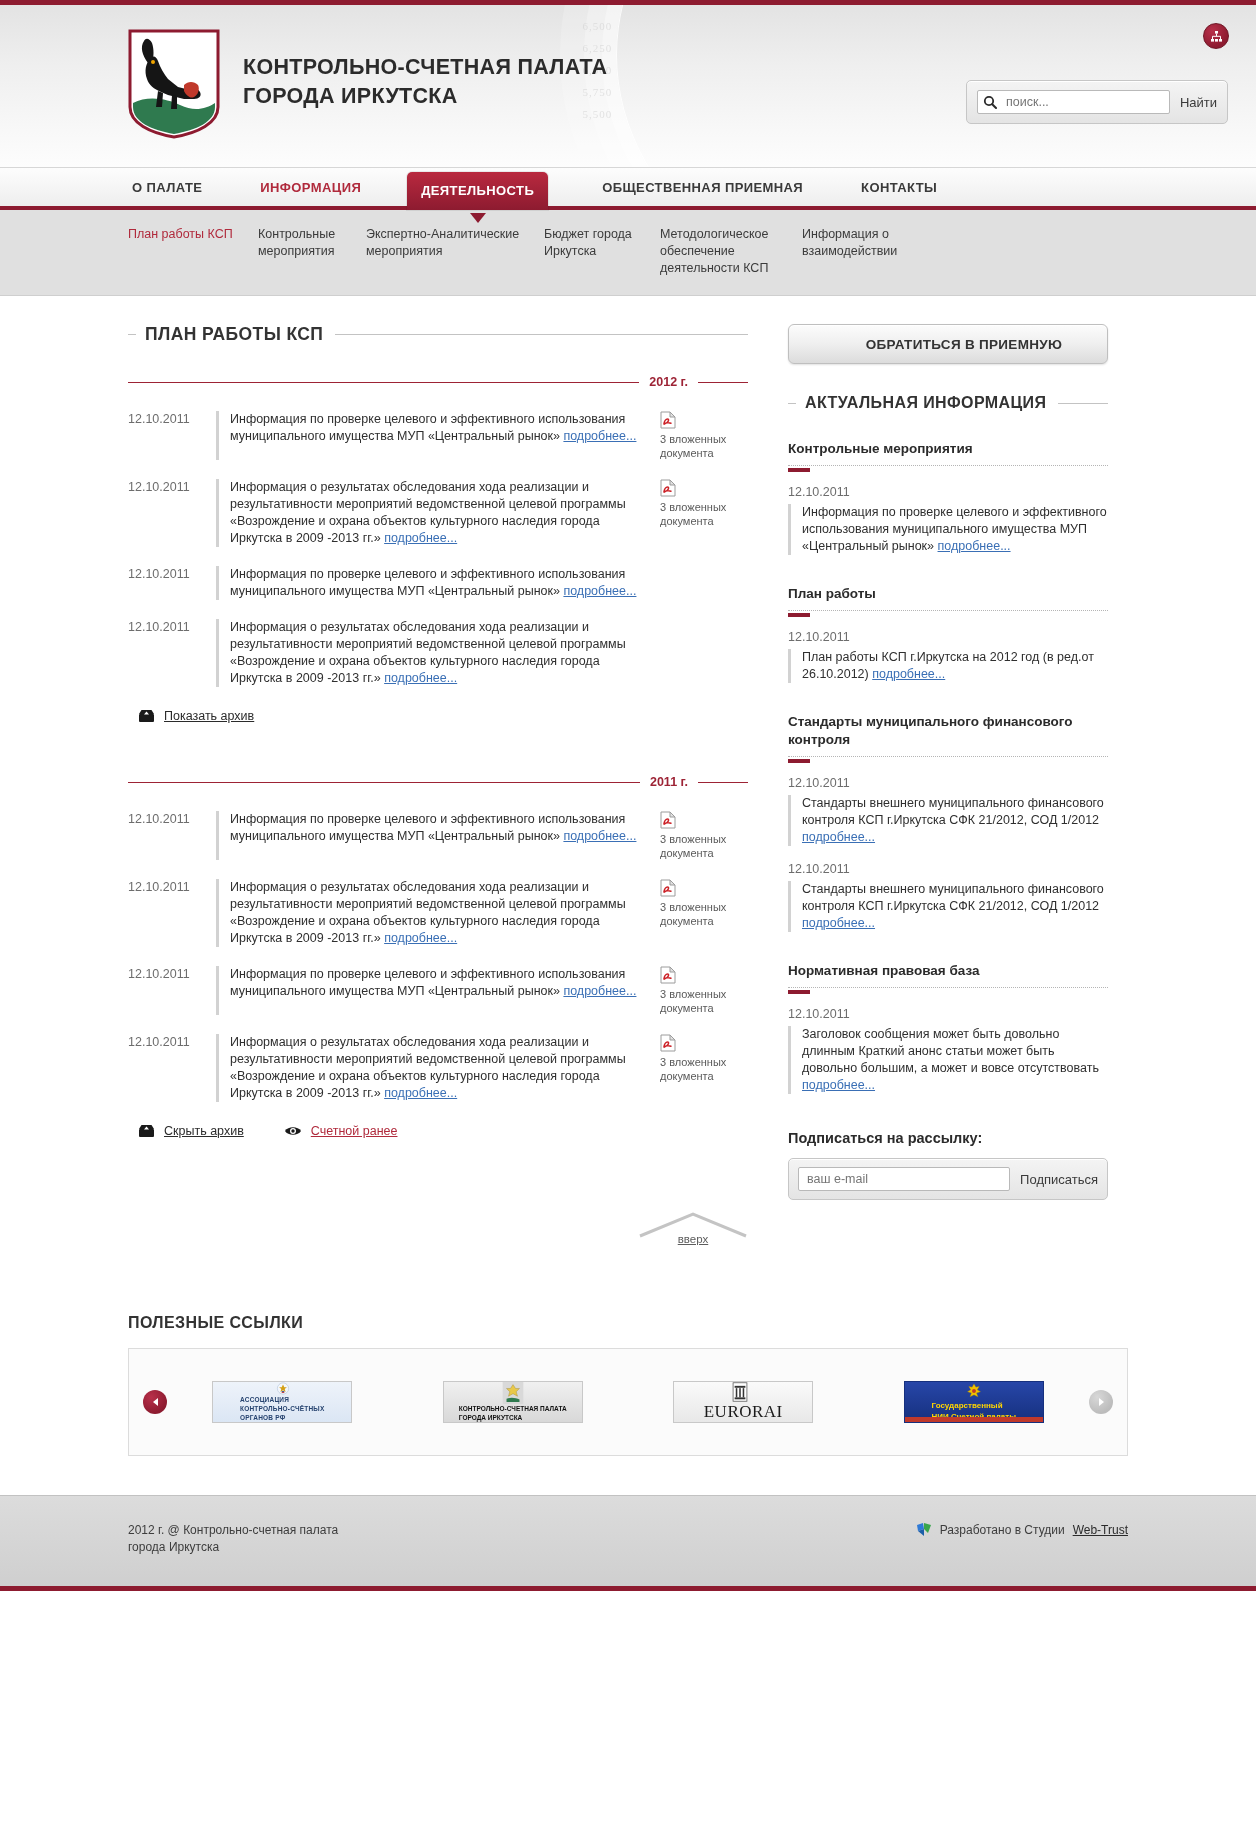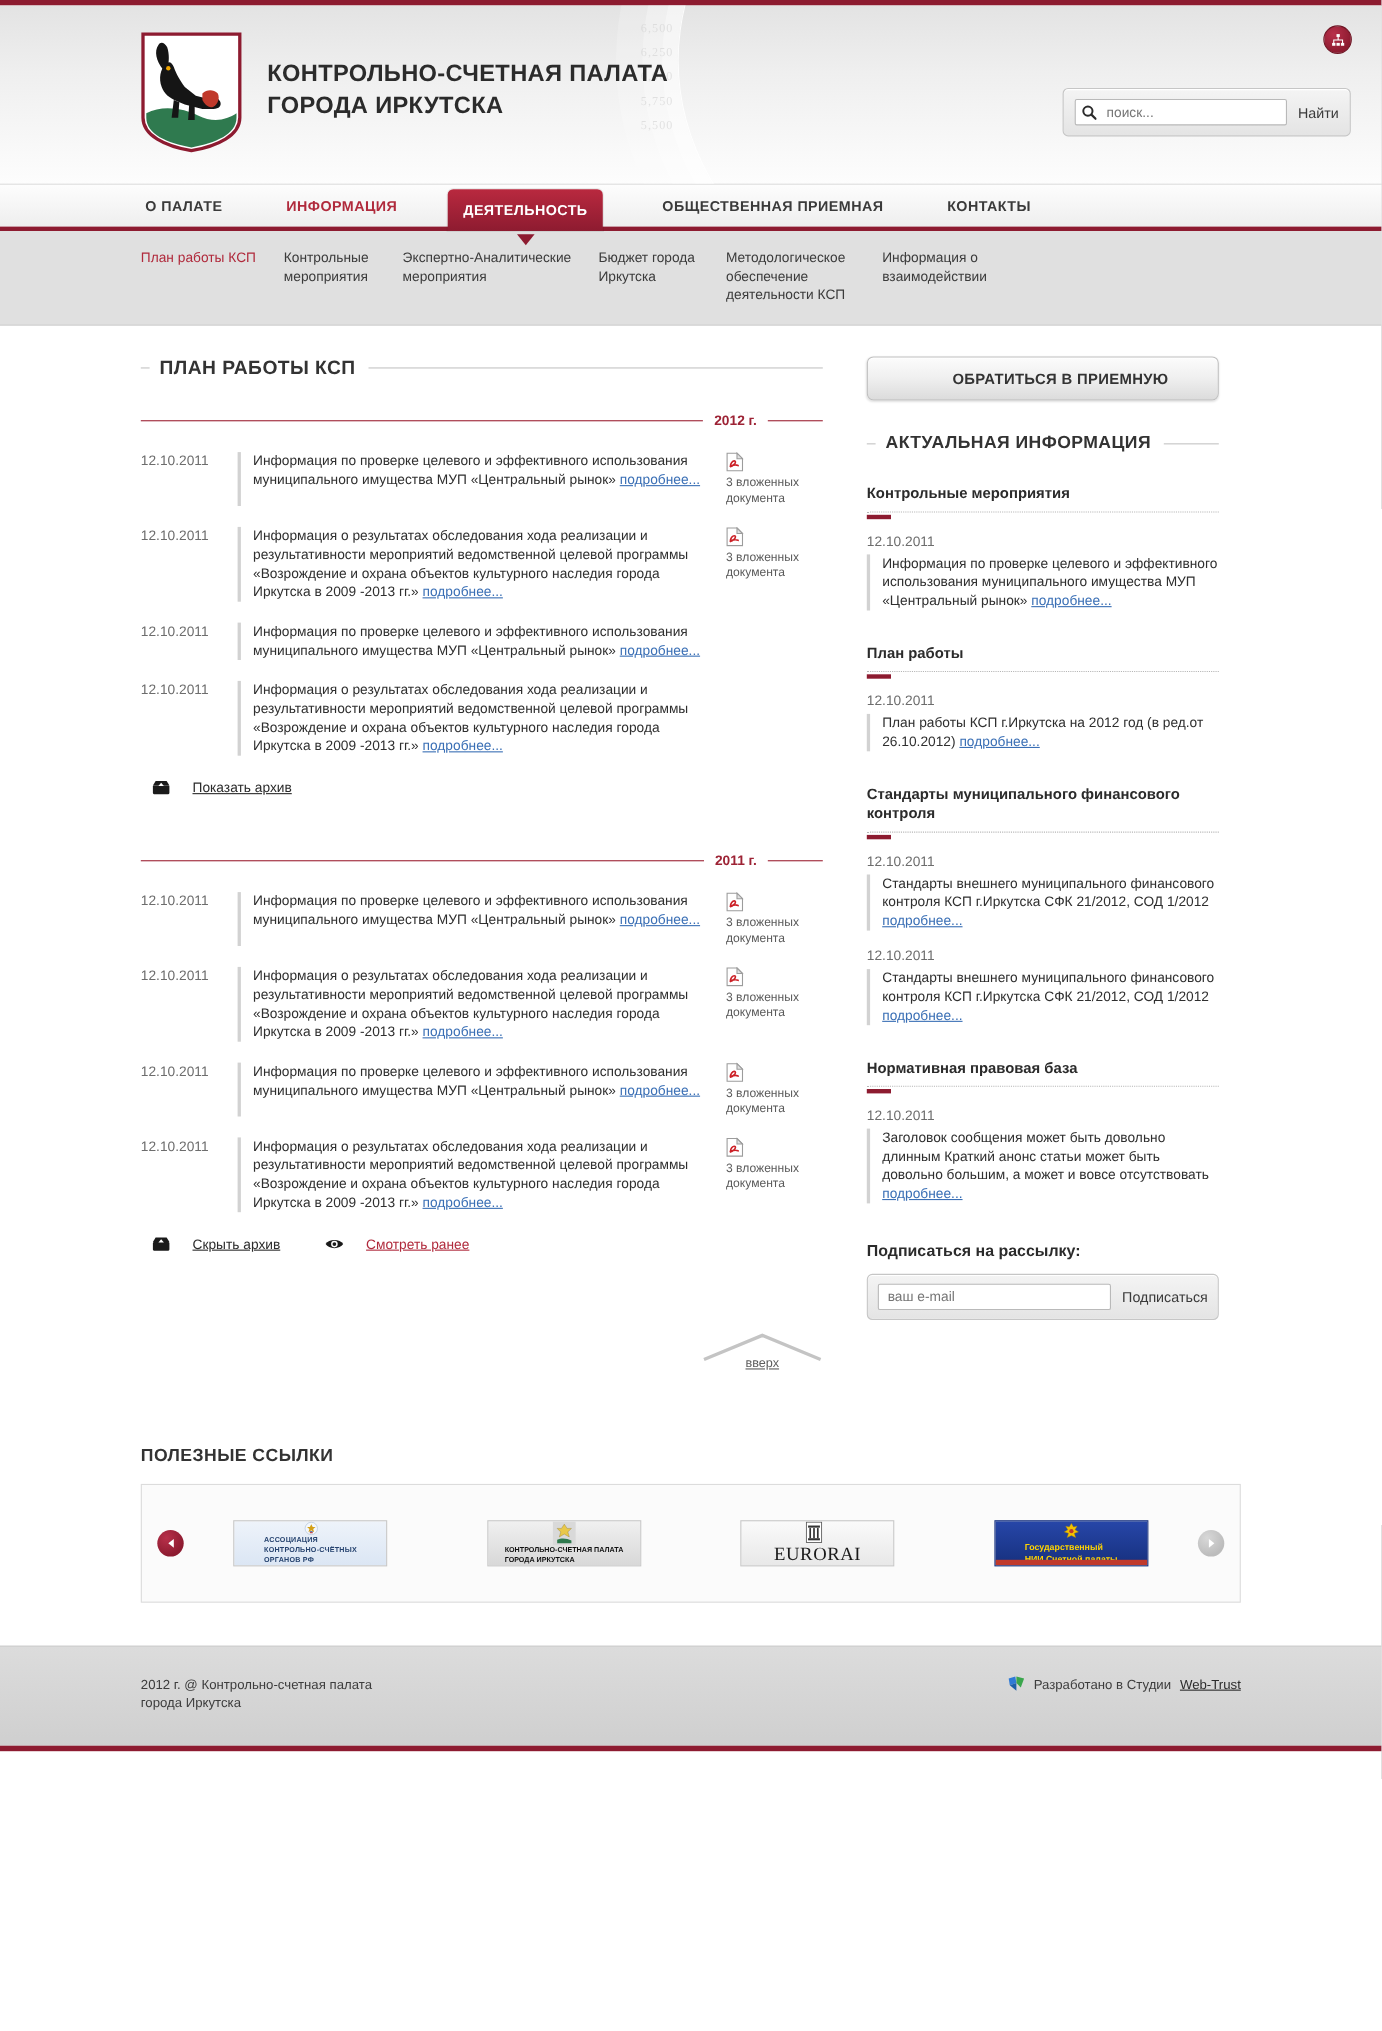--- a/index.html
+++ b/index.html
@@ -179,21 +179,21 @@
   }
   .news-body a.more { color: #3a6fb5; text-decoration: underline; }
   .news-attach {
     width: 100px; flex: 0 0 100px; padding-left: 12px;
     font-size: 11px; line-height: 14px; color: #5a5a5a;
   }
   .pdf-icon { display: block; margin-bottom: 3px; }
 
   
   .archive-links { display: flex; align-items: center; gap: 40px; margin: 22px 0 0 10px; }
-  .arch-link { display: flex; align-items: center; gap: 20px; cursor: pointer; }
+  .arch-link { display: flex; align-items: center; gap: 9px; cursor: pointer; }
   .arch-link .lbl { font-size: 12.5px; color: #2b2b2b; text-decoration: underline; }
   .arch-link.red .lbl { color: #b02a3c; }
 
   
   .up-link {
     width: 110px; margin: 70px 0 0 auto; text-align: center;
     position: relative; cursor: pointer;
   }
   .up-link .lbl {
     font-size: 11.5px; color: #5d5d5d; text-decoration: underline;
@@ -507,21 +507,21 @@
                   <path d="M8.5 2.5 L11 5.5 H6 Z" fill="#ffffff"></path>
                 </svg>
                 <span class="lbl">Скрыть архив</span>
               </div>
               <div class="arch-link red">
                 <svg width="18" height="12" viewBox="0 0 18 12">
                   <path d="M1 6 C4 1 14 1 17 6 C14 11 4 11 1 6 Z" fill="#1a1a1a"></path>
                   <circle cx="9" cy="6" r="3" fill="#ffffff"></circle>
                   <circle cx="9" cy="6" r="1.7" fill="#1a1a1a"></circle>
                 </svg>
-                <span class="lbl">Смотреть ранее</span>
+                <span class="lbl">Счетной ранее</span>
               </div>
             </div>
           </div>
         </div>
 
       <div class="up-link">
         <svg width="110" height="30" viewBox="0 0 110 30">
           <path d="M2 28 L55 6 L108 28" fill="none" stroke="#c4c4c4" stroke-width="3"></path>
         </svg>
         <div class="lbl">вверх</div>

